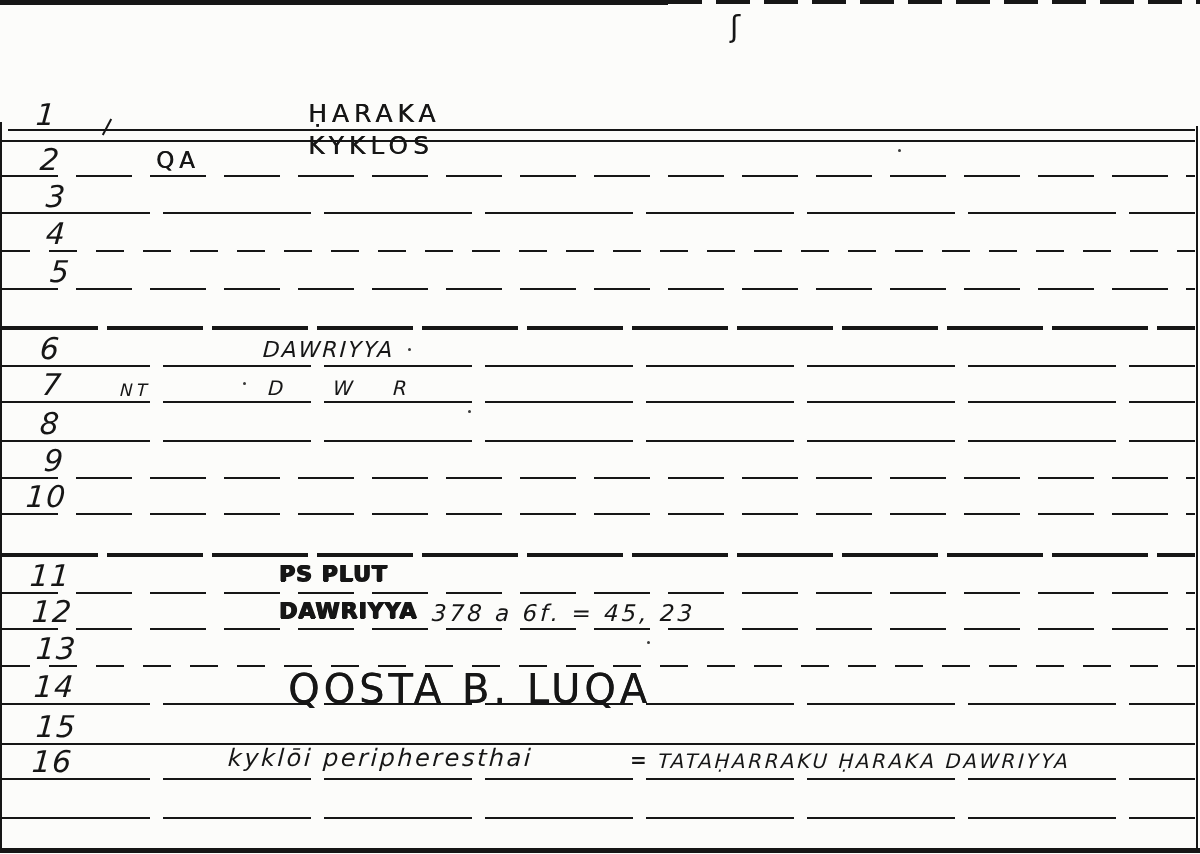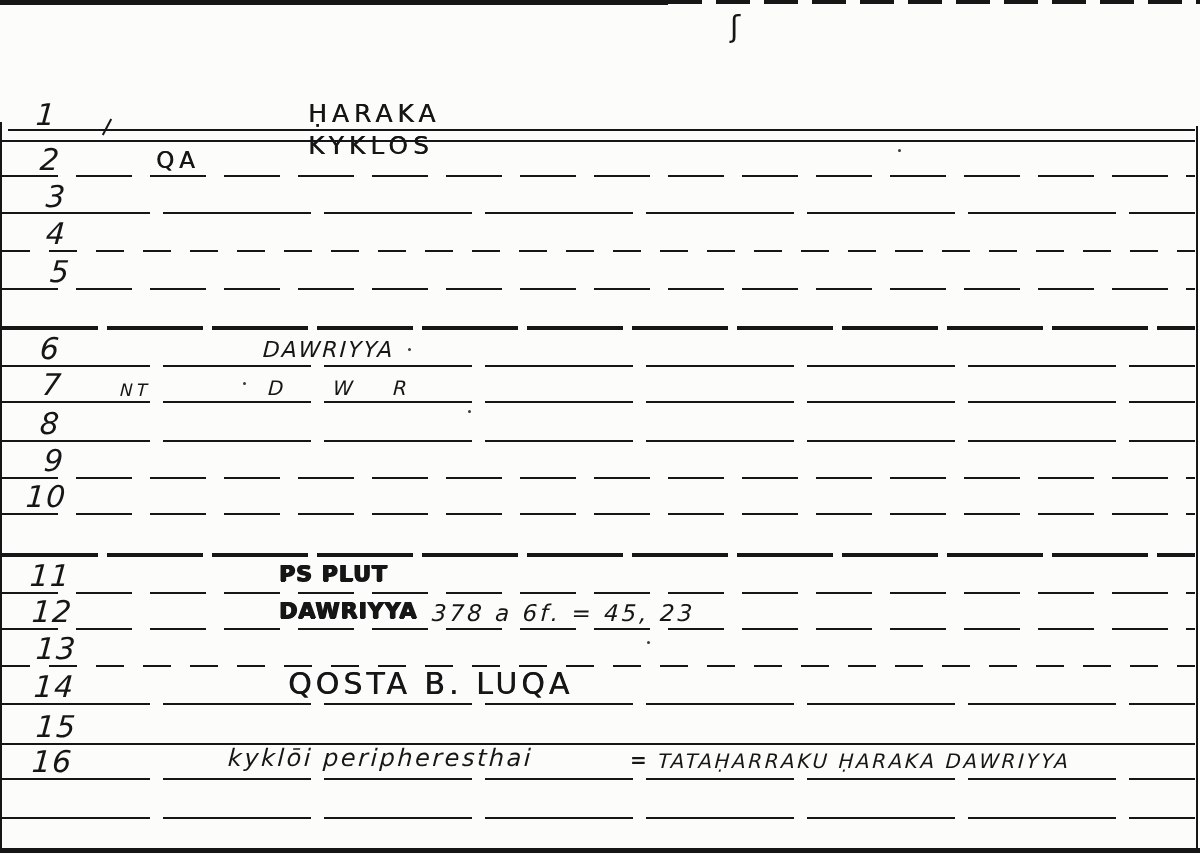--- a/index.html
+++ b/index.html
@@ -39,21 +39,21 @@
     font-style:italic;
     font-size:30px;line-height:30px;
     letter-spacing:1px;
     transform:skewX(-4deg);
   }
   .hw{position:absolute;line-height:1.05;white-space:nowrap;}
   .printcaps{font-size:25px;letter-spacing:5px;text-shadow:0.4px 0 0 var(--ink);}
   .marker{font-weight:700;font-size:22px;letter-spacing:1px;
     text-shadow:0.9px 0 0 var(--ink),0 0.7px 0 var(--ink),-0.6px 0 0 var(--ink);}
   .script{font-style:italic;transform:skewX(-3deg);}
-  .bigprint{font-size:30px;letter-spacing:4px;text-shadow:0.4px 0 0 var(--ink);}
+  .bigprint{font-size:40px;letter-spacing:4px;text-shadow:0.4px 0 0 var(--ink);}
   .squiggle{position:absolute;font-size:30px;line-height:1;}
   .speck{position:absolute;width:3px;height:3px;border-radius:50%;background:var(--ink);opacity:.85;}
   .stray{position:absolute;width:2px;height:18px;background:var(--ink);transform:rotate(28deg);}
 </style>
 </head>
 <body>
 
 <div id="card">
 
   <div class="topbar-solid"></div>

